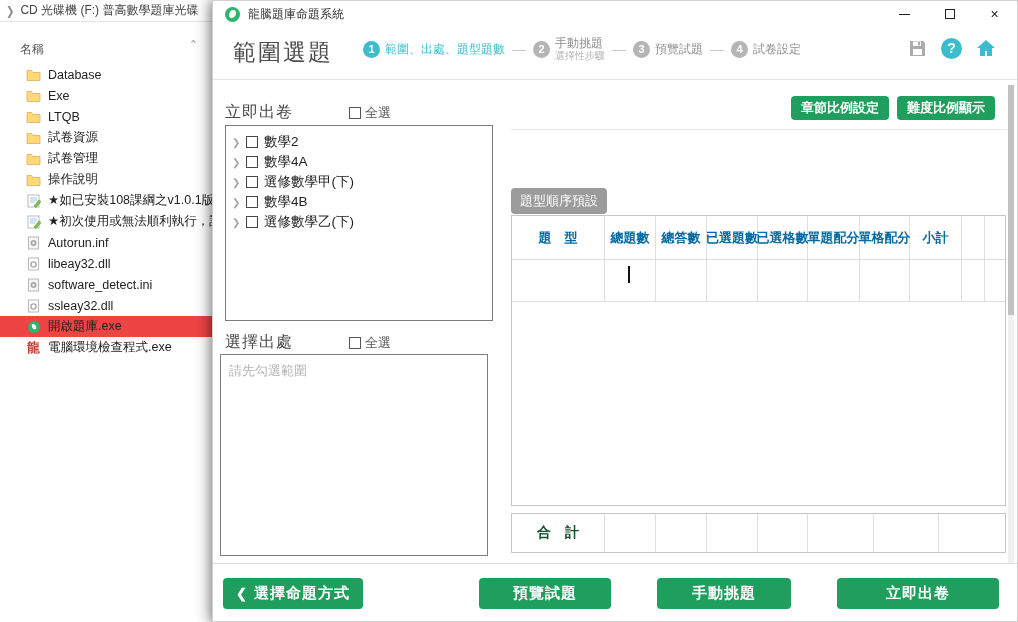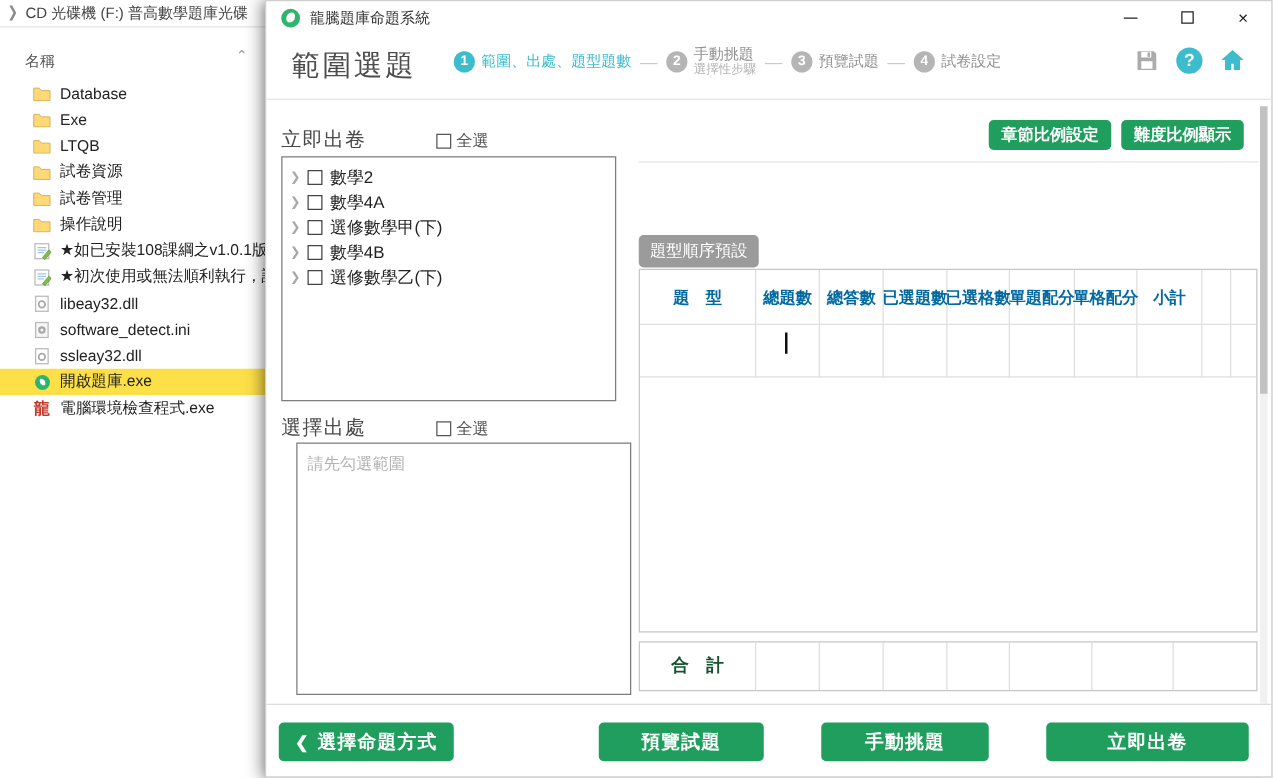--- a/index.html
+++ b/index.html
@@ -10,21 +10,21 @@
   .explorer { position:absolute; left:0; top:0; width:212px; height:622px; background:#fff; }
   .exp-breadcrumb { height:22px; display:flex; align-items:center; gap:6px;
     padding-left:6px; font-size:12px; color:#444; border-bottom:1px solid #e4e4e4; white-space:nowrap; overflow:hidden;}
   .exp-chevron { color:#8a8a8a; font-size:10px; transform:scaleY(1.2); }
   .exp-colheader { position:relative; height:26px; margin-top:14px; padding-left:20px;
     font-size:12px; color:#555; display:flex; align-items:center; }
   .exp-caret { position:absolute; right:14px; top:2px; color:#999; font-size:11px; }
   .exp-list { margin-top:2px; }
   .exp-row { height:21px; display:flex; align-items:center; gap:7px; padding-left:26px;
     font-size:12.5px; color:#222; white-space:nowrap; overflow:hidden; }
-  .exp-row.selected { background:#fde047; }
+  .exp-row.selected { background:#ef4444; }
   .fic { width:15px; height:15px; flex:0 0 15px; display:flex; align-items:center; justify-content:center; }
   .dragon-glyph { color:#c0392b; font-size:13px; font-weight:bold; line-height:1; }
 
   
   .appwin { position:absolute; left:212px; top:0; width:806px; height:622px; background:#fff;
     box-shadow:-5px 0 12px rgba(0,0,0,.30), 0 2px 8px rgba(0,0,0,.25); border:1px solid #d0d0d0; }
 
   .titlebar { height:26px; display:flex; align-items:center; padding-left:12px; }
   .app-logo { width:15px; height:15px; border-radius:50%; background:#2db56e; position:relative; margin-right:8px; }
   .app-logo::after { content:""; position:absolute; left:4px; top:3px; width:7px; height:8px;
@@ -182,20 +182,30 @@
             <rect x="1" y="1" width="11" height="12" fill="#fff" stroke="#b9b9b9"></rect>
             <path d="M3 4h7M3 6h7M3 8h5" stroke="#9fc7e8" stroke-width="1"></path>
             <path d="M7 12L12 6l2 1.6-5 6z" fill="#7fbf4d" stroke="#5e9638" stroke-width="0.6"></path>
           </svg>
         </span>
       <span>★初次使用或無法順利執行，請</span>
       </div>
     <div class="exp-row">
       <span class="fic">
           <svg width="14" height="14">
+            <rect x="1.5" y="1" width="10" height="12" fill="#f5f5f5" stroke="#b9b9b9"></rect>
+            <circle cx="6.5" cy="7" r="3" fill="#a9a9a9"></circle>
+            <circle cx="6.5" cy="7" r="1.2" fill="#f5f5f5"></circle>
+          </svg>
+        </span>
+      <span>Autorun.inf</span>
+      </div>
+    <div class="exp-row">
+      <span class="fic">
+          <svg width="14" height="14">
             <rect x="1.5" y="1" width="10" height="12" fill="#fff" stroke="#b9b9b9"></rect>
             <circle cx="6.5" cy="7.5" r="2.6" fill="none" stroke="#a9a9a9" stroke-width="1.4"></circle>
           </svg>
         </span>
       <span>libeay32.dll</span>
       </div>
     <div class="exp-row">
       <span class="fic">
           <svg width="14" height="14">
             <rect x="1.5" y="1" width="10" height="12" fill="#f5f5f5" stroke="#b9b9b9"></rect>
@@ -330,21 +340,21 @@
     </div>
   </div>
 
   <div class="sec-head" style="left:12px; top:331px;">
     <span class="sec-title">選擇出處</span>
     <span class="selall">
       <span class="cb"></span>
       <span class="selall-label">全選</span>
     </span>
   </div>
-  <div class="panel-box" style="left:24px; top:353px; width:268px; height:202px;">
+  <div class="panel-box" style="left:7px; top:353px; width:268px; height:202px;">
     <div class="placeholder">請先勾選範圍</div>
   </div>
 
   <div class="rp-head">
     <div class="rp-btns">
       <button class="btn-green-sm">章節比例設定</button>
       <button class="btn-green-sm">難度比例顯示</button>
     </div>
   </div>
   <div class="rp-divider"></div>

